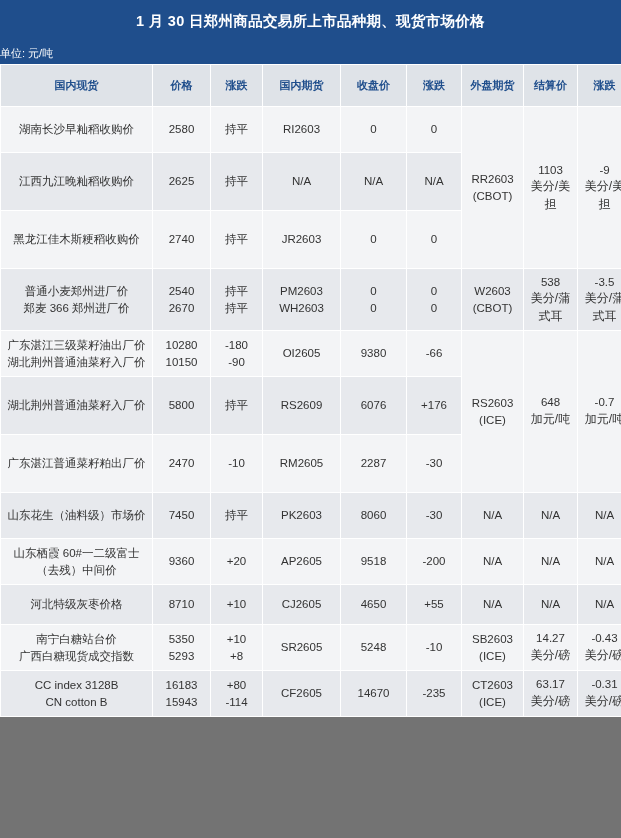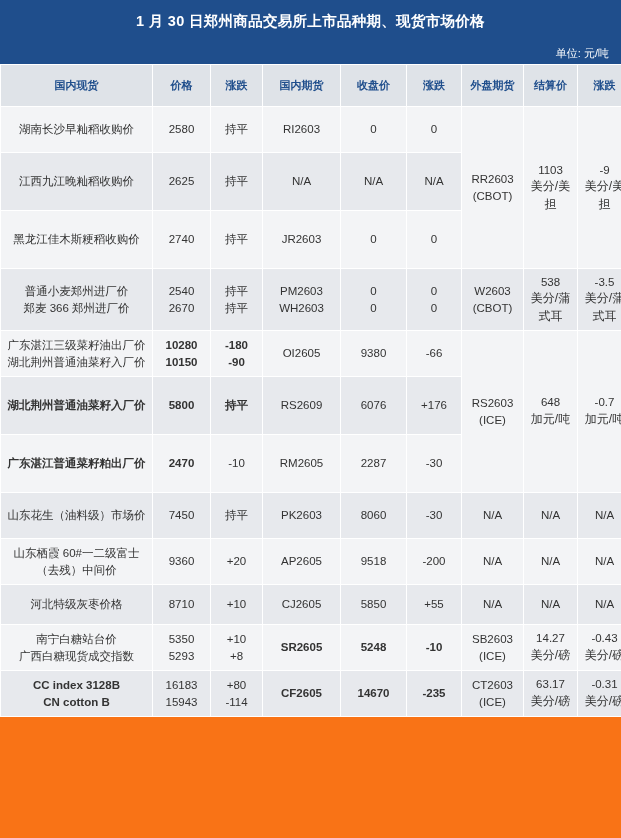--- a/index.html
+++ b/index.html
@@ -6,40 +6,40 @@
   html, body {
     margin: 0; padding: 0;
     background: #ffffff;
     font-family: "Liberation Sans", sans-serif;
   }
   .page {
     width: 621px;
     height: 838px;
     position: relative;
     overflow: hidden;
-    background: #f97316;
+    background: #737373;
   }
   .title-bar {
     background: #1f4e8c;
     color: #ffffff;
     height: 42px;
     display: flex;
     align-items: center;
     justify-content: center;
     font-size: 14.5px;
     font-weight: bold;
     letter-spacing: 0.3px;
   }
   .unit-row {
     background: #1f4e8c;
     color: #ffffff;
     height: 22px;
     display: flex;
     align-items: center;
-    justify-content: flex-end;
+    justify-content: flex-start;
     padding-right: 12px;
     font-size: 11px;
   }
   table {
     border-collapse: collapse;
     width: 621px;
     table-layout: fixed;
   }
   td, th {
     border: 1px solid #ffffff;
@@ -57,21 +57,21 @@
     font-size: 11px;
     height: 42px;
   }
   tbody td {
     background: #f3f4f6;
   }
   tbody tr.alt td {
     background: #e7e9ed;
   }
   td.blank { background: #f3f4f6; }
-  .bold { font-weight: bold; }
+  .bold { font-weight: normal; }
   .sub { font-size: 12px; }
   .stack { display: block; }
   .stack span { display: block; }
   .r-h { height: 46px; }
   .r-h2 { height: 58px; }
   .r-h3 { height: 62px; }
   .r-h4 { height: 40px; }
   col.c1 { width: 152px; }
   col.c2 { width: 58px; }
   col.c3 { width: 52px; }
@@ -310,21 +310,21 @@
         <td>N/A</td>
         <td>N/A</td>
         <td>N/A</td>
       </tr>
 
       <tr class="alt r-h4">
         <td>河北特级灰枣价格</td>
         <td>8710</td>
         <td>+10</td>
         <td>CJ2605</td>
-        <td>5850</td>
+        <td>4650</td>
         <td>+55</td>
         <td>N/A</td>
         <td>N/A</td>
         <td>N/A</td>
       </tr>
 
       <tr class="r-h">
         <td>
           <span class="stack">
             <span>南宁白糖站台价</span>

